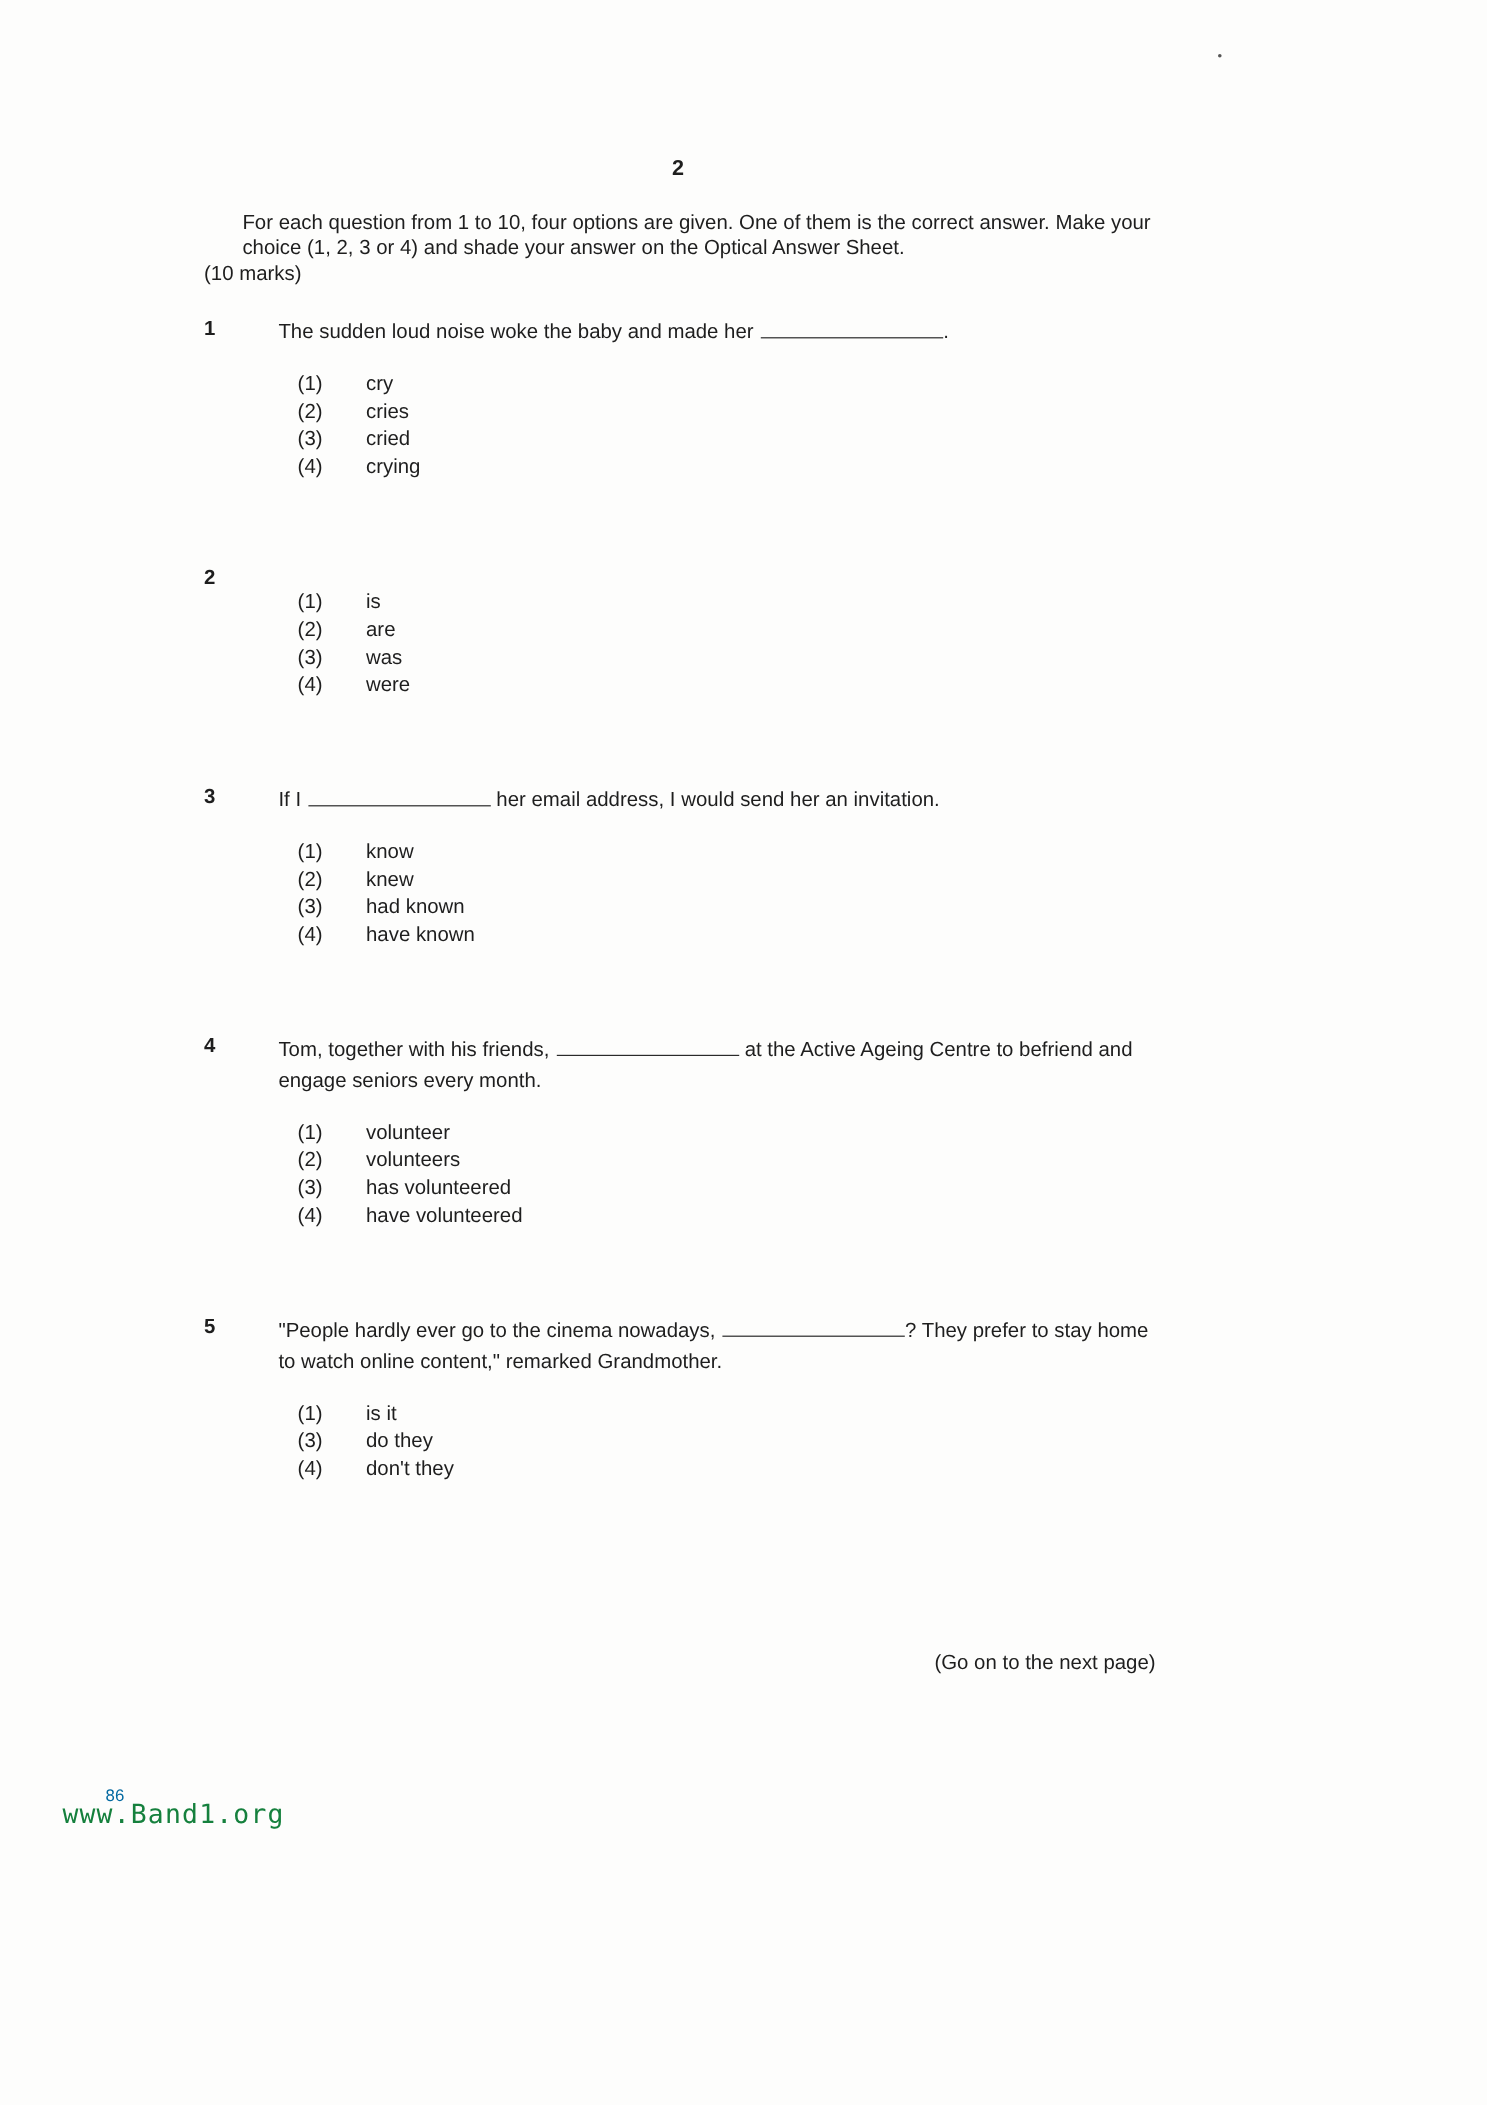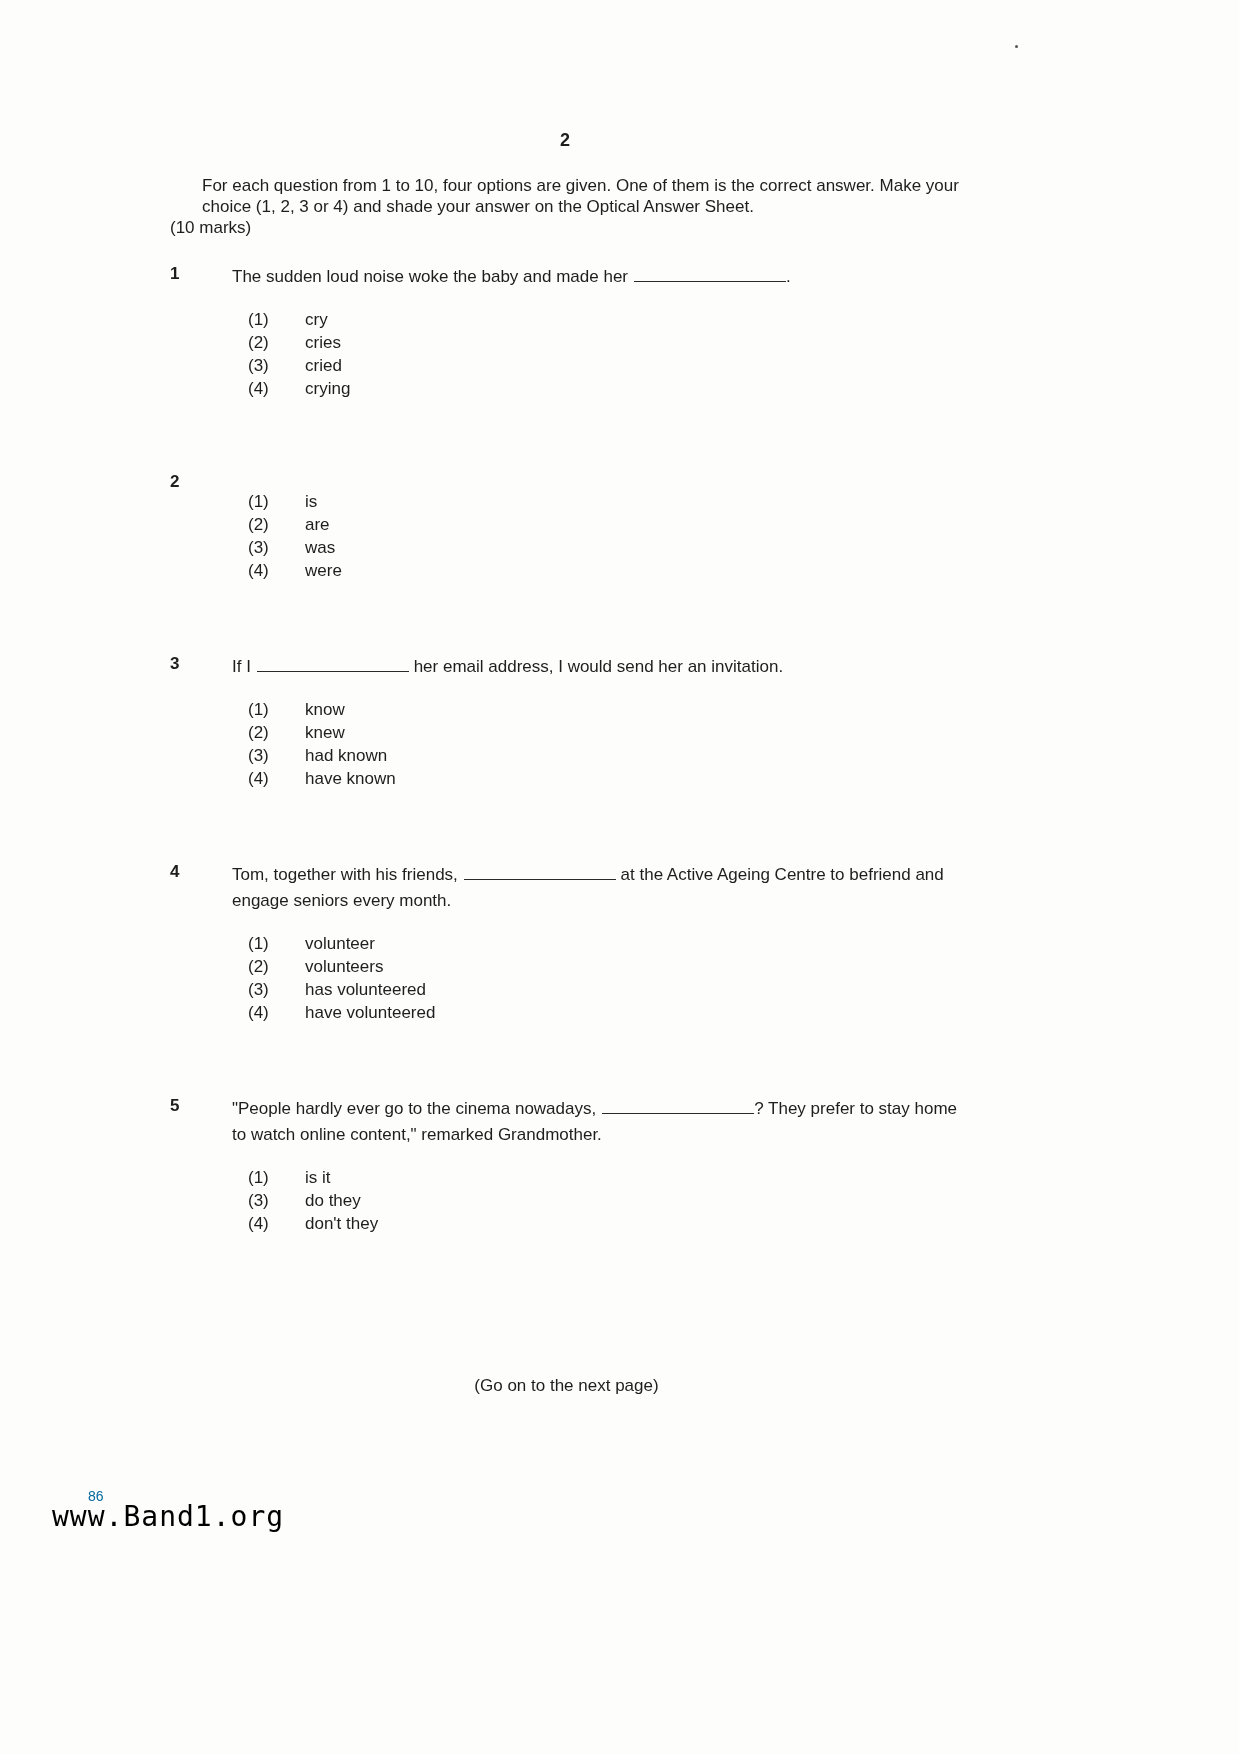--- a/index.html
+++ b/index.html
@@ -63,37 +63,37 @@
   .option { line-height: 23px; }
   .opt-label {
     display: inline-block;
     width: 57px;
   }
   .continuation {
     position: absolute;
     left: 170px;
     top: 1376px;
     width: 793px;
-    text-align: center;
+    text-align: right;
     font-size: 17px;
   }
   .footnote-num {
     position: absolute;
     left: 88px;
     top: 1488px;
     font-size: 14px;
     color: #0369a1;
   }
   .watermark {
     position: absolute;
     left: 52px;
     top: 1500px;
-    font-size: 28px;
+    font-size: 22px;
     font-family: "DejaVu Sans Mono", monospace;
-    color: #000000;
+    color: #15803d;
     letter-spacing: 1px;
   }
   .artifact-dot {
     position: absolute;
     left: 1015px;
     top: 45px;
     width: 3px;
     height: 3px;
     border-radius: 50%;
     background: #555;

